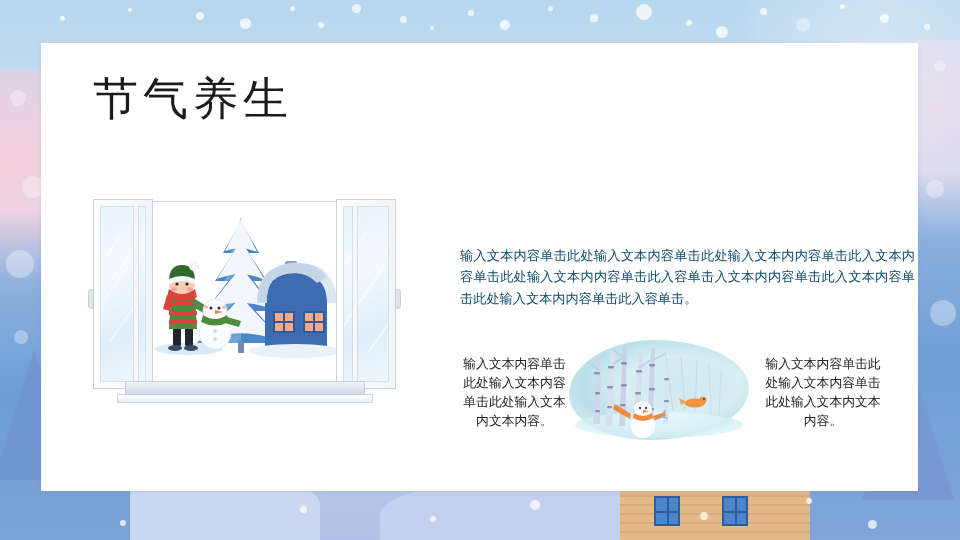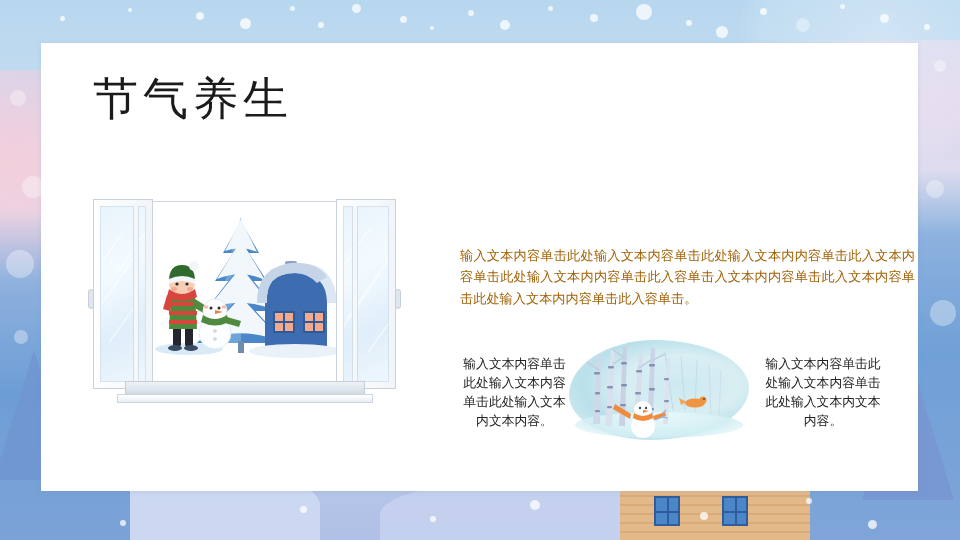--- a/index.html
+++ b/index.html
@@ -62,21 +62,21 @@
       background:linear-gradient(150deg,#e8f3fb 0%,#f4fbff 35%,#dfeefa 70%,#eef7fd 100%);
       border:1px solid #d3e2ee;box-sizing:border-box;overflow:hidden;}
   .sash .glass i{position:absolute;background:rgba(255,255,255,.85);transform:rotate(35deg);}
   .sash.left{left:6px;}
   .sash.right{right:6px;}
   .sash .mull{position:absolute;top:7px;bottom:7px;width:4px;background:#f5f8fb;border-left:1px solid #d5dde6;border-right:1px solid #d5dde6;}
   .handle{position:absolute;width:4px;height:18px;border-radius:3px;background:#dfe6ee;border:1px solid #c6cfd9;}
 
   
   .para{position:absolute;left:419px;top:202px;width:455px;font-size:13.2px;line-height:1.62;
-        color:#a16207;text-align:justify;
+        color:#0c4a6e;text-align:justify;
         font-family:"DejaVu Sans","Liberation Sans",sans-serif;}
   .subleft{position:absolute;left:416px;top:312px;width:115px;font-size:12.8px;line-height:1.48;
         color:#222;text-align:center;font-family:"DejaVu Sans","Liberation Sans",sans-serif;}
   .subright{position:absolute;left:719px;top:312px;width:126px;font-size:12.8px;line-height:1.48;
         color:#222;text-align:center;font-family:"DejaVu Sans","Liberation Sans",sans-serif;}
 
   
   .birch{position:absolute;left:528px;top:297px;width:180px;height:100px;}
   .birch .blob{position:absolute;inset:0;
       background:radial-gradient(ellipse at 62% 45%,#cdeaf0 0%,#d8eef3 38%,#b9e0ea 62%,rgba(196,228,238,.85) 80%,rgba(214,236,243,0) 100%);

